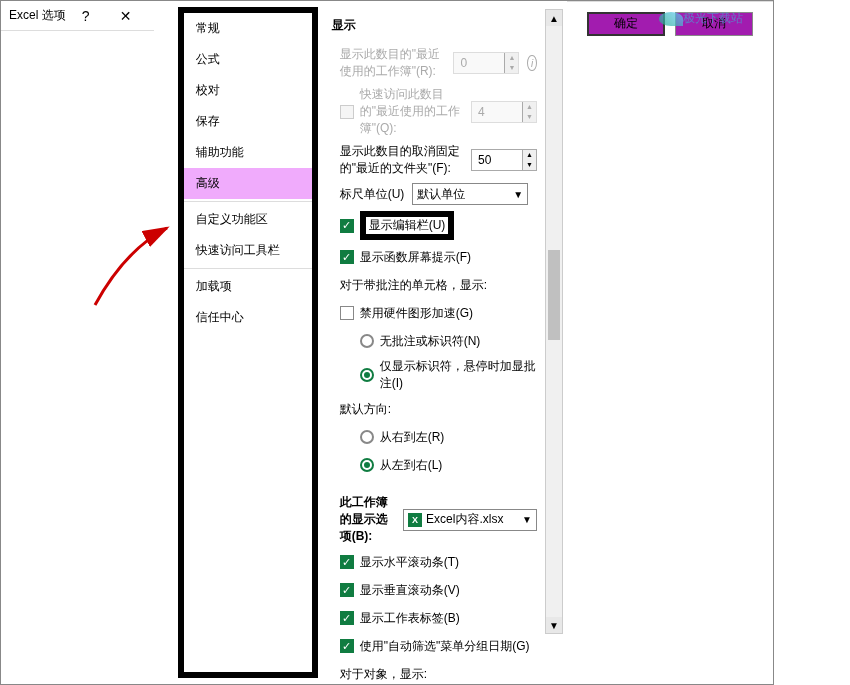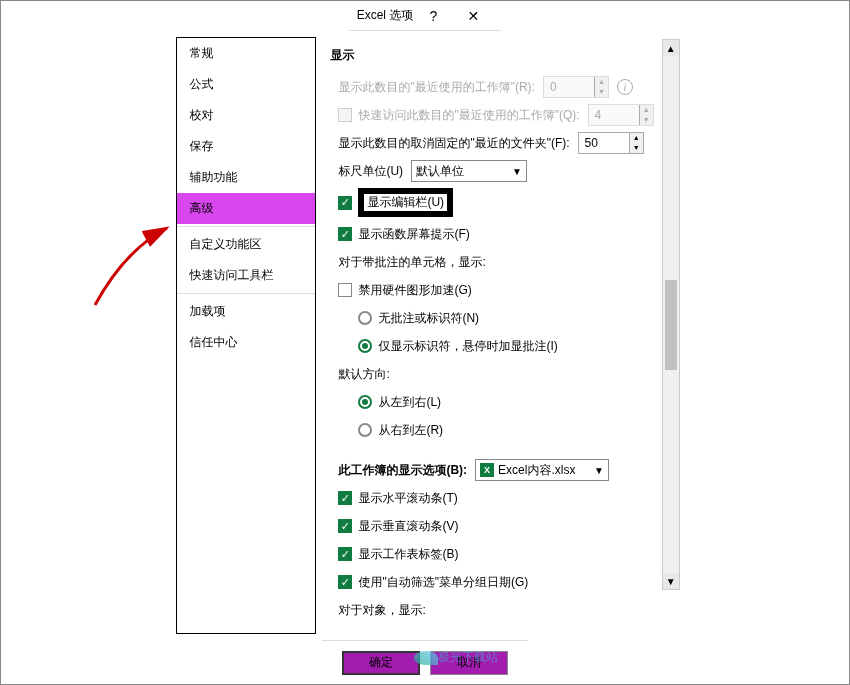--- a/index.html
+++ b/index.html
@@ -1,24 +1,24 @@
 <!DOCTYPE html>
 <html><head>
 <meta charset="utf-8">
 <style>
 * { box-sizing: border-box; margin: 0; padding: 0; font-family: "Microsoft YaHei", "Segoe UI", sans-serif; font-size: 12px; }
 body { background: #fff; width: 850px; height: 685px; overflow: hidden; position: relative; }
-.dialog { width: 850px; height: 685px; border: 1px solid #888; display: flex; flex-direction: column; align-items: center; }
+.dialog { width: 774px; height: 685px; border: 1px solid #888; display: flex; flex-direction: row; }
 .titlebar { height: 30px; display: flex; align-items: center; padding: 0 8px; border-bottom: 1px solid #ddd; }
 .titlebar .title { flex: 1; font-size: 12px; }
 .titlebar .btn { width: 40px; text-align: center; font-size: 14px; cursor: default; }
 .body { flex: 1; display: flex; overflow: hidden; }
-.sidebar { width: 140px; border: 1px solid #000000; margin: 6px 4px 6px 10px; background: #fff; display: flex; flex-direction: column; }
+.sidebar { width: 140px; border: 6px solid #000000; margin: 6px 4px 6px 24px; background: #fff; display: flex; flex-direction: column; }
 .sidebar .item { padding: 7px 12px; cursor: default; }
-.sidebar .item.selected { background: #d946ef; }
+.sidebar .item.selected { background: #f0abfc; }
 .sidebar .divider { border-top: 1px solid #ddd; margin: 2px 0; }
 .main { flex: 1; position: relative; padding: 8px 30px 8px 10px; overflow: hidden; }
 .scrollbar-v { position: absolute; right: 4px; top: 8px; bottom: 50px; width: 18px; background: #f0f0f0; border: 1px solid #ccc; }
 .scroll-arrow { height: 16px; display: flex; align-items: center; justify-content: center; background: #e8e8e8; font-size: 10px; }
 .scroll-thumb { position: absolute; left: 2px; right: 2px; top: 240px; height: 90px; background: #c0c0c0; }
 .section-head { font-weight: bold; margin: 8px 0 12px 0; }
 .row { display: flex; align-items: center; margin: 6px 0; min-height: 22px; }
 .indent1 { padding-left: 8px; }
 .indent2 { padding-left: 28px; }
 .disabled { color: #aaa; }
@@ -140,26 +140,26 @@
         <span class="radio"></span>
         <span>无批注或标识符(N)</span>
       </div>
       <div class="row indent2">
         <span class="radio checked"></span>
         <span>仅显示标识符，悬停时加显批注(I)</span>
       </div>
 
       <div class="row indent1">默认方向:</div>
       <div class="row indent2">
+        <span class="radio"></span>
+        <span>从右到左(R)</span>
+      </div>
+      <div class="row indent2">
         <span class="radio checked"></span>
         <span>从左到右(L)</span>
-      </div>
-      <div class="row indent2">
-        <span class="radio"></span>
-        <span>从右到左(R)</span>
       </div>
 
       <div class="row indent1" style="margin-top:18px">
         <b>此工作簿的显示选项(B):</b>
         <span class="dropdown">
           <span class="dd-icon">X</span>
           <span class="dd-text">Excel内容.xlsx</span>
           <span class="dd-arrow">▼</span>
         </span>
       </div>

